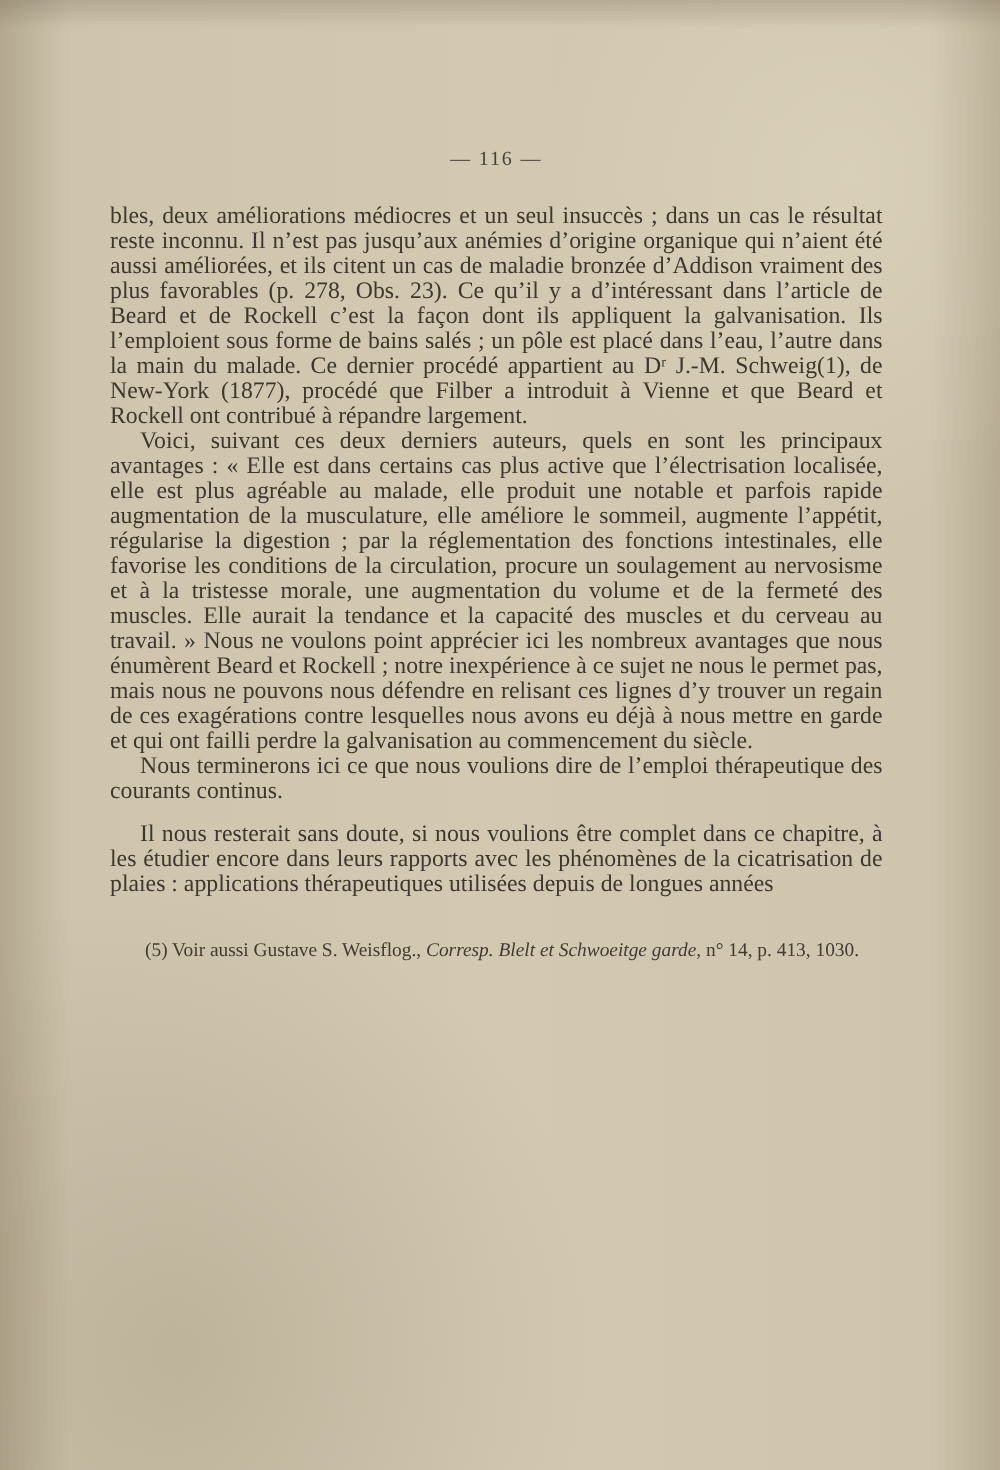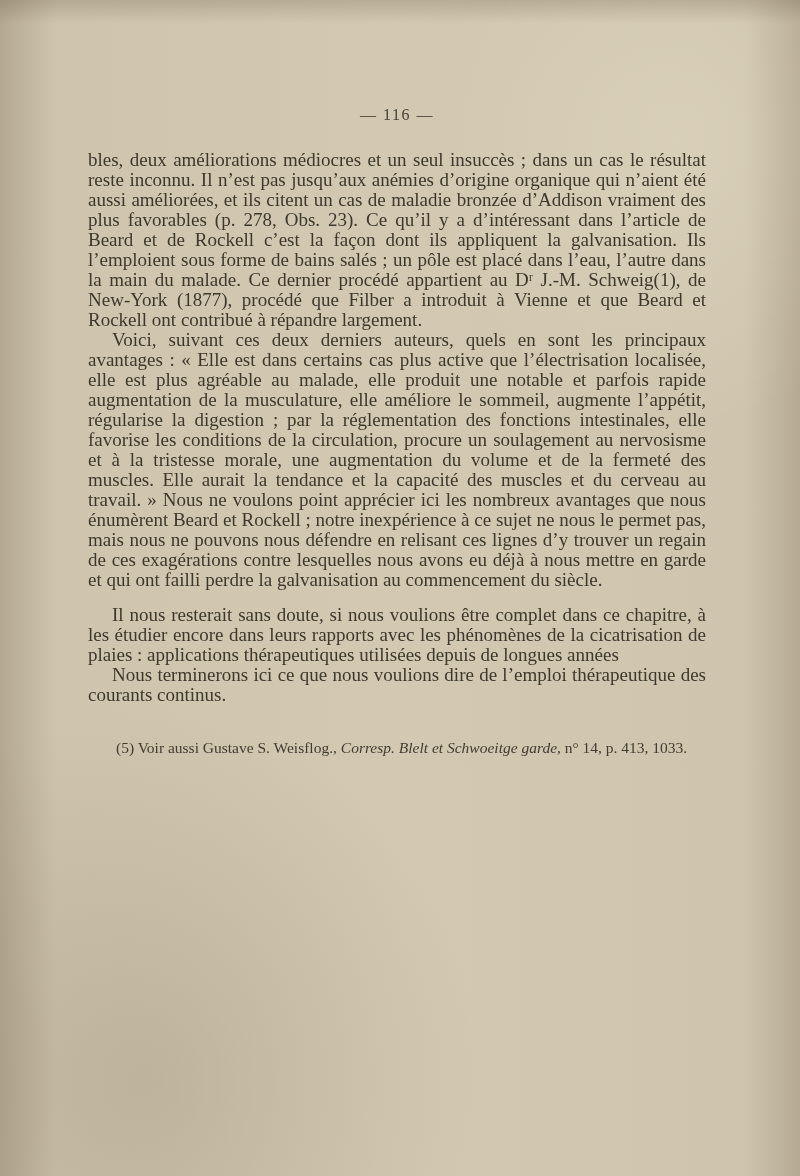--- a/index.html
+++ b/index.html
@@ -20,21 +20,21 @@
       radial-gradient(45% 35% at 85% 12%, rgba(255,248,228,0.20), rgba(255,248,228,0) 70%),
       radial-gradient(140% 120% at 50% 45%, rgba(80,64,38,0) 58%, rgba(80,64,38,0.24) 100%),
       linear-gradient(90deg, #b3a88f 0%, #cfc5ae 7%, #d3c9b2 50%, #cfc5ae 93%, #b5aa91 100%);
   }
 
   .page-number {
     text-align: center;
     font-size: 16px;
     letter-spacing: 1.5px;
     color: #474138;
-    margin: 0 0 26px 0;
+    margin: 13px 0 26px 0;
   }
 
   .text-block {
     font-size: 19px;
     line-height: 20px;
     text-align: justify;
     text-rendering: optimizeLegibility;
   }
 
   .para {
@@ -57,19 +57,19 @@
 </head>
 <body>
 
 <div class="page">
 
   <div class="page-number">— 116 —</div>
 
   <div class="text-block">
     <p class="para no-indent">bles, deux améliorations médiocres et un seul insuccès ; dans un cas le résultat reste inconnu. Il n’est pas jusqu’aux anémies d’origine organique qui n’aient été aussi améliorées, et ils citent un cas de maladie bronzée d’Addison vraiment des plus favorables (p. 278, Obs. 23). Ce qu’il y a d’intéressant dans l’article de Beard et de Rockell c’est la façon dont ils appliquent la galvanisation. Ils l’emploient sous forme de bains salés ; un pôle est placé dans l’eau, l’autre dans la main du malade. Ce dernier procédé appartient au Dʳ J.-M. Schweig(1), de New-York (1877), procédé que Filber a introduit à Vienne et que Beard et Rockell ont contribué à répandre largement.</p>
     <p class="para">Voici, suivant ces deux derniers auteurs, quels en sont les principaux avantages : « Elle est dans certains cas plus active que l’électrisation localisée, elle est plus agréable au malade, elle produit une notable et parfois rapide augmentation de la musculature, elle améliore le sommeil, augmente l’appétit, régularise la digestion ; par la réglementation des fonctions intestinales, elle favorise les conditions de la circulation, procure un soulagement au nervosisme et à la tristesse morale, une augmentation du volume et de la fermeté des muscles. Elle aurait la tendance et la capacité des muscles et du cerveau au travail. » Nous ne voulons point apprécier ici les nombreux avantages que nous énumèrent Beard et Rockell ; notre inexpérience à ce sujet ne nous le permet pas, mais nous ne pouvons nous défendre en relisant ces lignes d’y trouver un regain de ces exagérations contre lesquelles nous avons eu déjà à nous mettre en garde et qui ont failli perdre la galvanisation au commencement du siècle.</p>
+    <p class="para">Nous terminerons ici ce que nous voulions dire de l’emploi thérapeutique des courants continus.</p>
     <p class="para spaced">Il nous resterait sans doute, si nous voulions être complet dans ce chapitre, à les étudier encore dans leurs rapports avec les phénomènes de la cicatrisation de plaies : applications thérapeutiques utilisées depuis de longues années</p>
-    <p class="para">Nous terminerons ici ce que nous voulions dire de l’emploi thérapeutique des courants continus.</p>
   </div>
 
-  <p class="footnote"><span>(5) Voir aussi Gustave S. Weisflog., </span><i>Corresp. Blelt et Schwoeitge garde,</i><span> n° 14, p. 413, 1033.</span></p>
+  <p class="footnote"><span>(5) Voir aussi Gustave S. Weisflog., </span><i>Corresp. Blelt et Schwoeitge garde,</i><span> n° 14, p. 413, 1030.</span></p>
 
 </div>
 
 </body></html>

